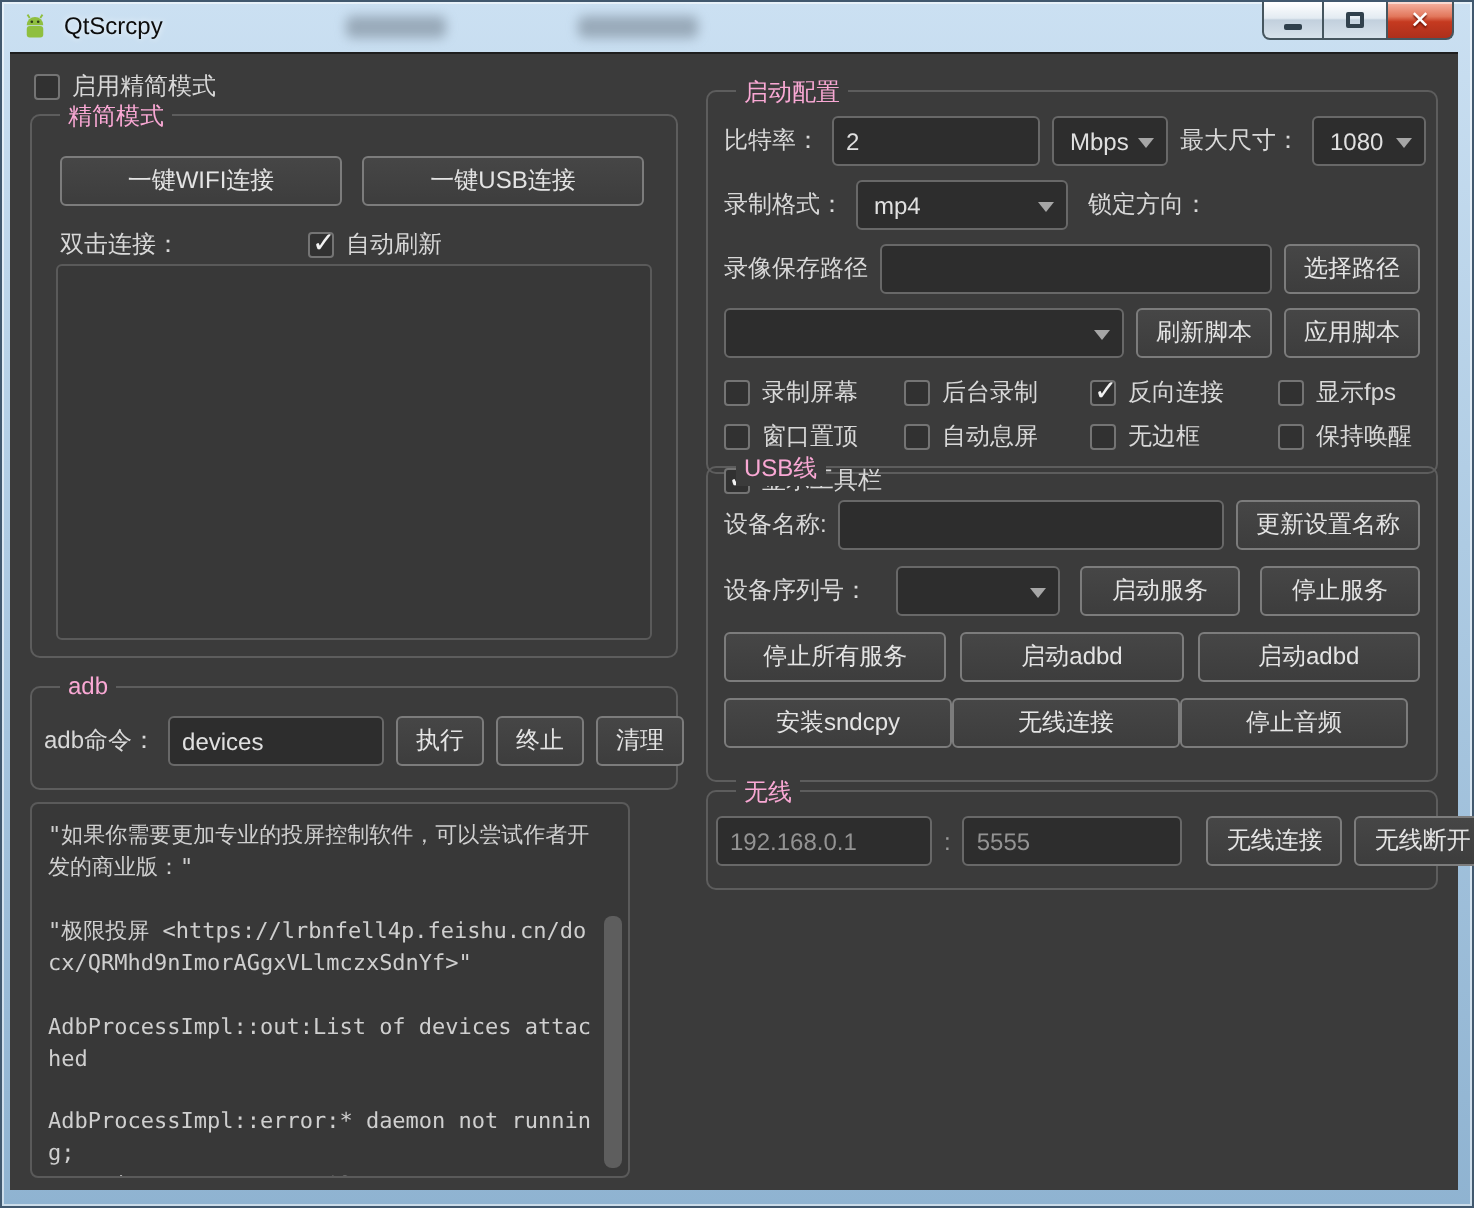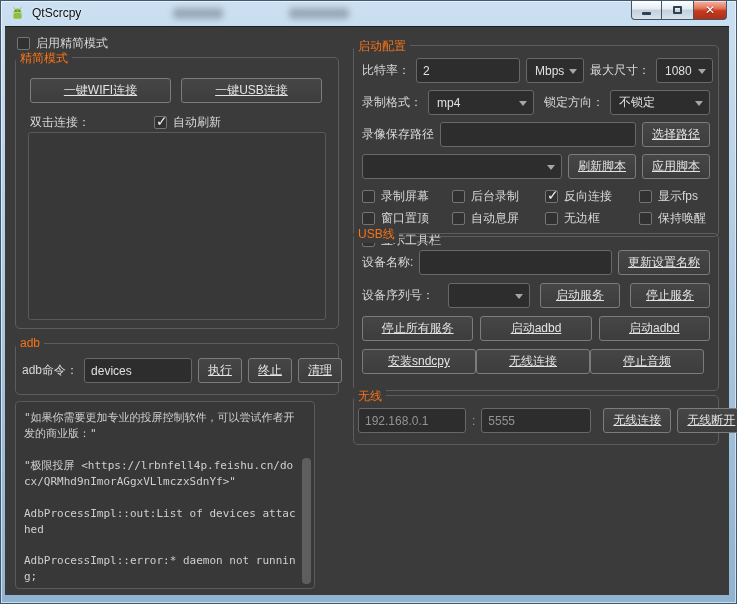--- a/index.html
+++ b/index.html
@@ -34,33 +34,33 @@
   .glyph-close{ color:#ffffff; font-size:12px; font-weight:bold; line-height:1;
     text-shadow:0 1px 1px #6d1507; }
 
   
   .content{ position:absolute; left:4px; top:25px; width:724px; height:569px;
     background:#3b3b3b; border-top:1px solid #1e1e1e; }
 
   .lbl{ font-size:12px; color:#d8d8d8; white-space:nowrap; }
   .btn{ display:flex; align-items:center; justify-content:center; height:25px;
     background:linear-gradient(#464646,#3d3d3d); border:1px solid #7c7c7c; border-radius:3px;
-    font-size:12px; color:#e4e4e4; padding:0 9px; white-space:nowrap; cursor:default;text-decoration:underline; }
+    font-size:12px; color:#e4e4e4; padding:0 9px; white-space:nowrap; cursor:default; }
   .inp{ height:25px; background:#2d2d2d; border:1px solid #686868; border-radius:3px;
     color:#e0e0e0; font-size:12px; padding:0 6px; font-family:inherit; outline:none; }
   .inp.dim{ color:#939393; }
   .combo{ position:relative; height:25px; background:#2d2d2d; border:1px solid #686868;
     border-radius:3px; display:flex; align-items:center; padding:0 20px 0 8px; }
   .combo .combo-text{ font-size:12px; color:#e0e0e0; white-space:nowrap; }
   .combo::after{ content:""; position:absolute; right:6px; top:10px;
     border:4px solid transparent; border-top:5px solid #a6a6a6; }
 
   .group{ position:absolute; border:1px solid #5d5d5d; border-radius:5px; }
-  .group-title{ position:absolute; top:-8px; left:0; padding:0 4px; background:#3b3b3b;
-    font-size:12px; color:#f97316; white-space:nowrap; }
+  .group-title{ position:absolute; top:-8px; left:14px; padding:0 4px; background:#3b3b3b;
+    font-size:12px; color:#f9a8d4; white-space:nowrap; }
 
   .cb{ display:inline-flex; align-items:center; gap:6px; }
   .cb .box{ width:13px; height:13px; background:#313131; border:1px solid #747474;
     border-radius:2px; position:relative; flex:none; }
   .cb.checked .box::after{ content:"✓"; position:absolute; left:1px; top:-4px;
     font-size:14px; font-weight:bold; color:#f2f2f2; }
   .cb .cb-label{ font-size:12px; color:#d8d8d8; white-space:nowrap; }
 
   .row{ display:flex; align-items:center; gap:6px; }
 
@@ -169,23 +169,20 @@
           <div class="combo" style="flex:1;">
             <span class="combo-text">1080</span>
           </div>
         </div>
         <div class="row">
           <span class="lbl">录制格式：</span>
           <div class="combo" style="width:106px;">
             <span class="combo-text">mp4</span>
           </div>
           <span class="lbl" style="margin-left:4px;">锁定方向：</span>
-          <div class="combo" style="flex:1;">
-            <span class="combo-text">不锁定</span>
-          </div>
         </div>
         <div class="row">
           <span class="lbl">录像保存路径</span>
           <input class="inp" style="flex: 1 1 0%;" value="">
           <div class="btn">选择路径</div>
         </div>
         <div class="row">
           <div class="combo" style="width:228px;">
             <span class="combo-text"></span>
           </div>

